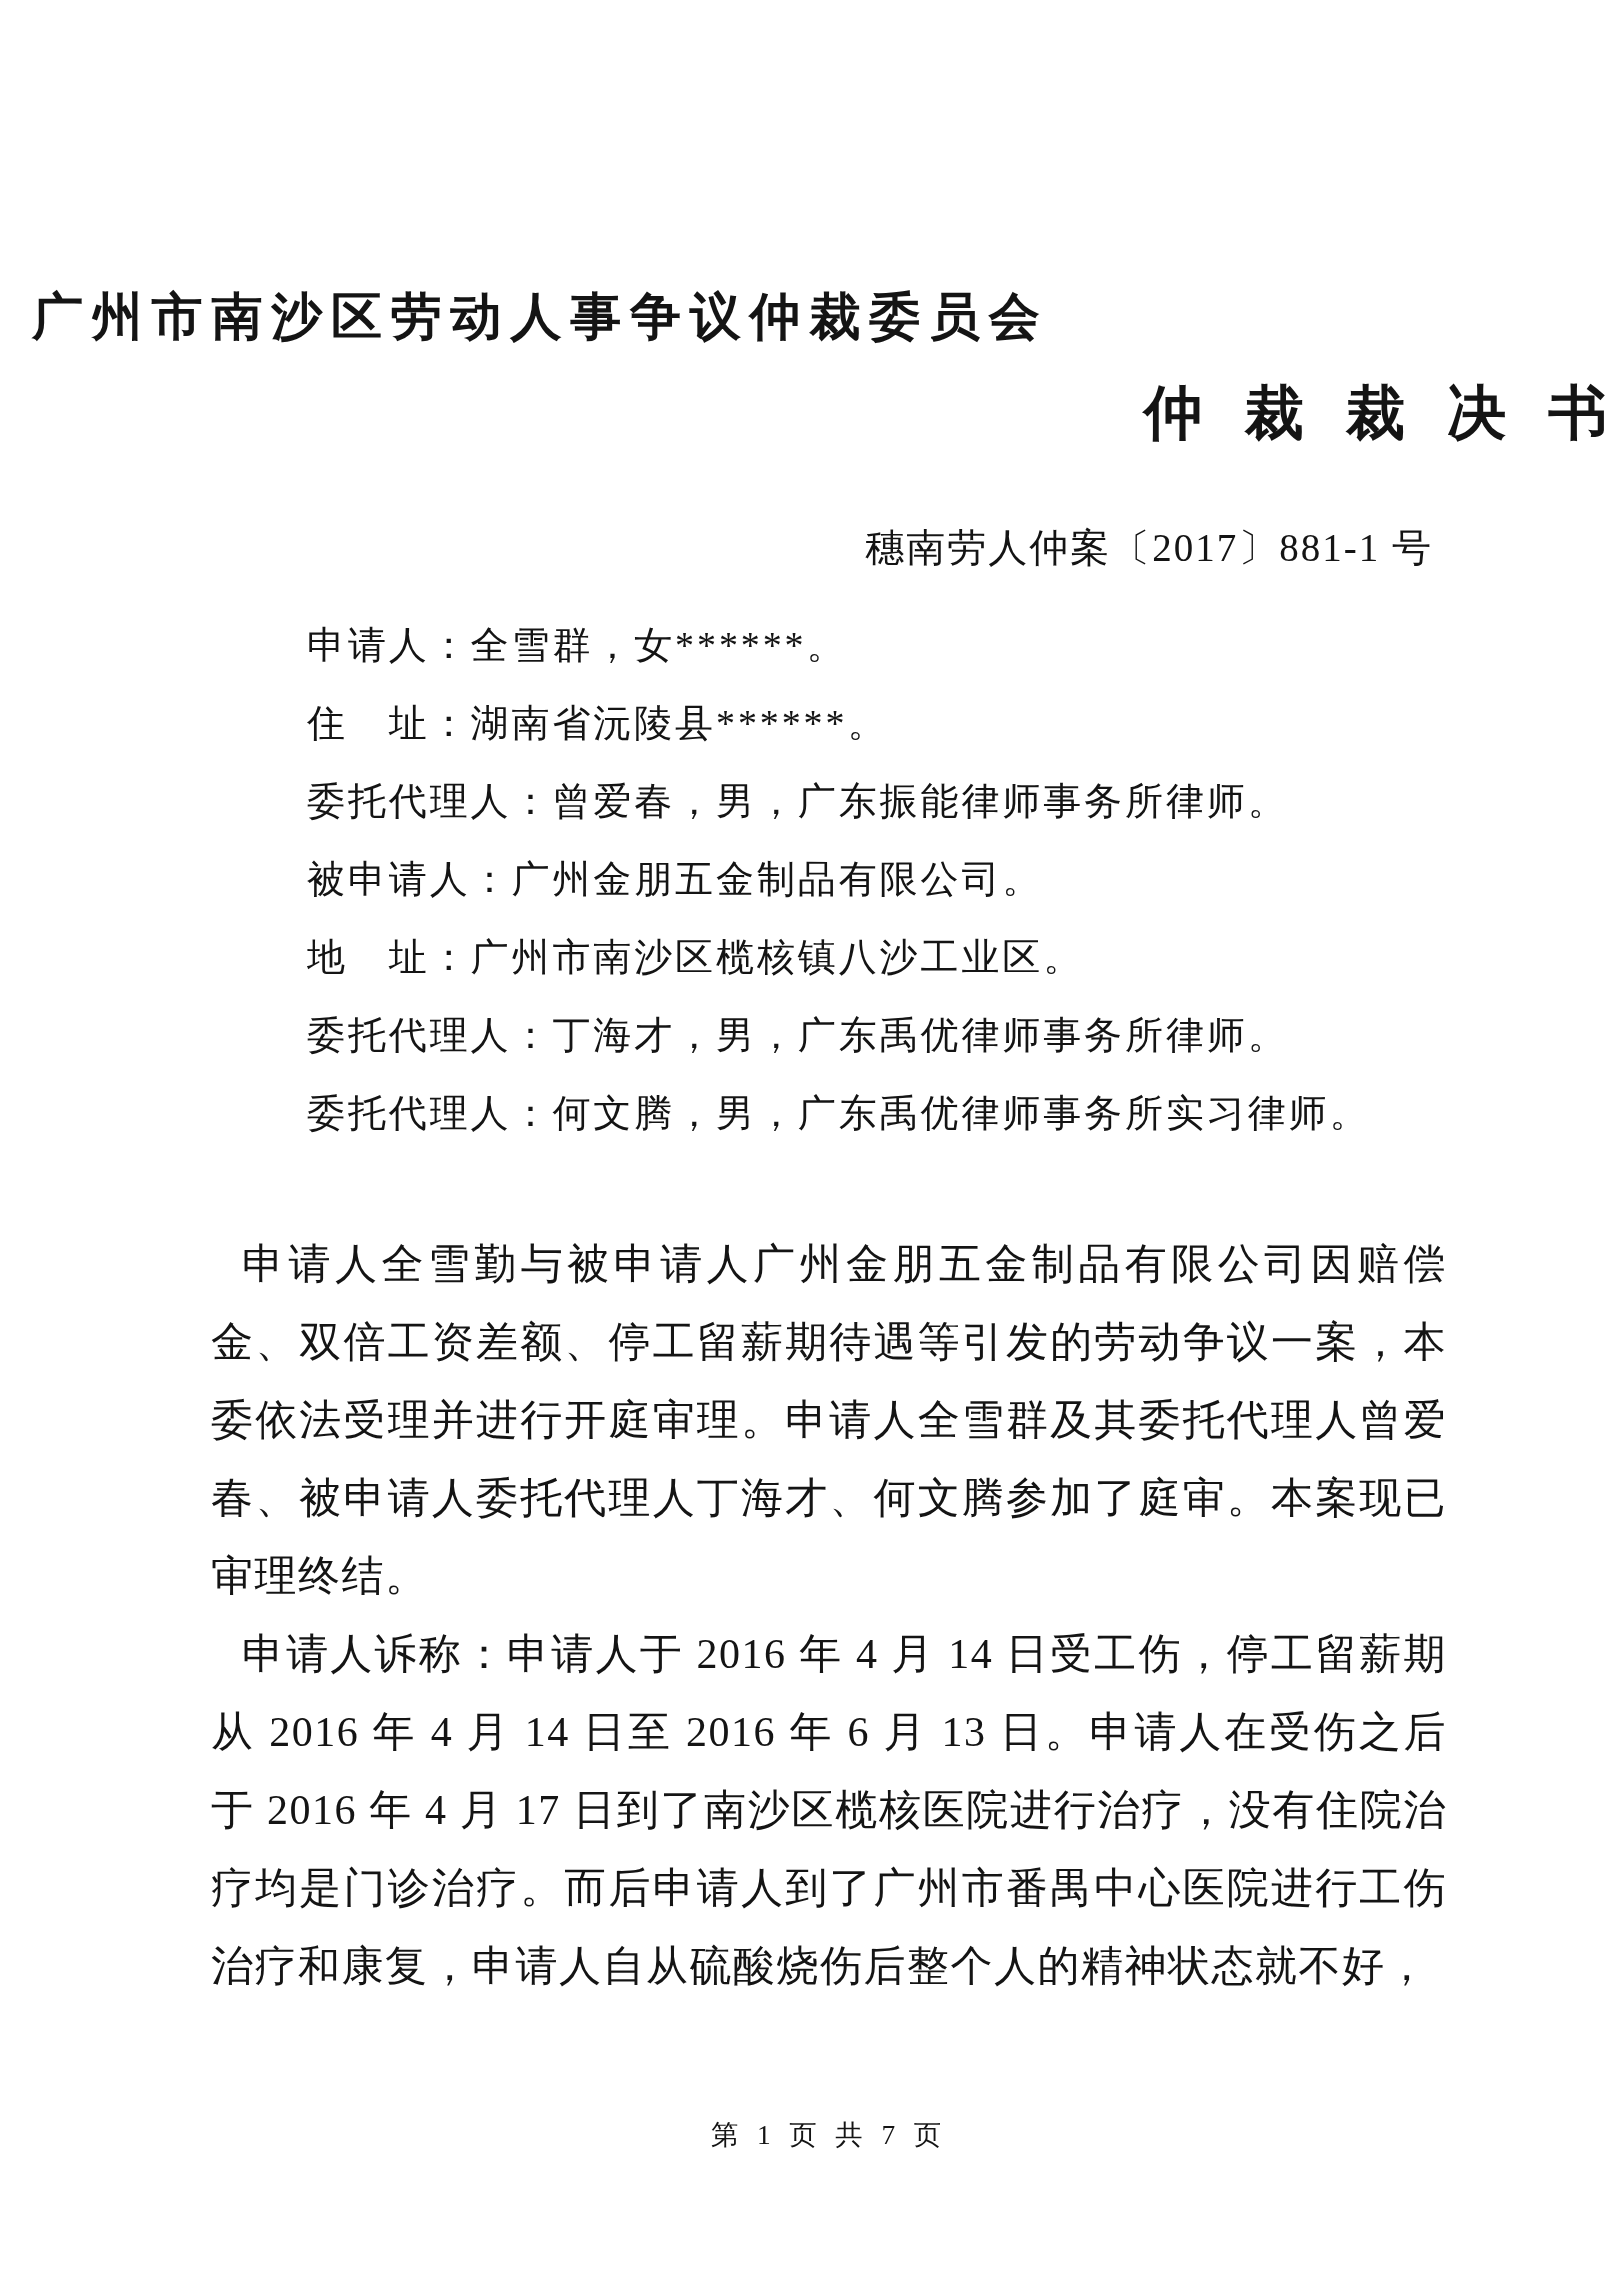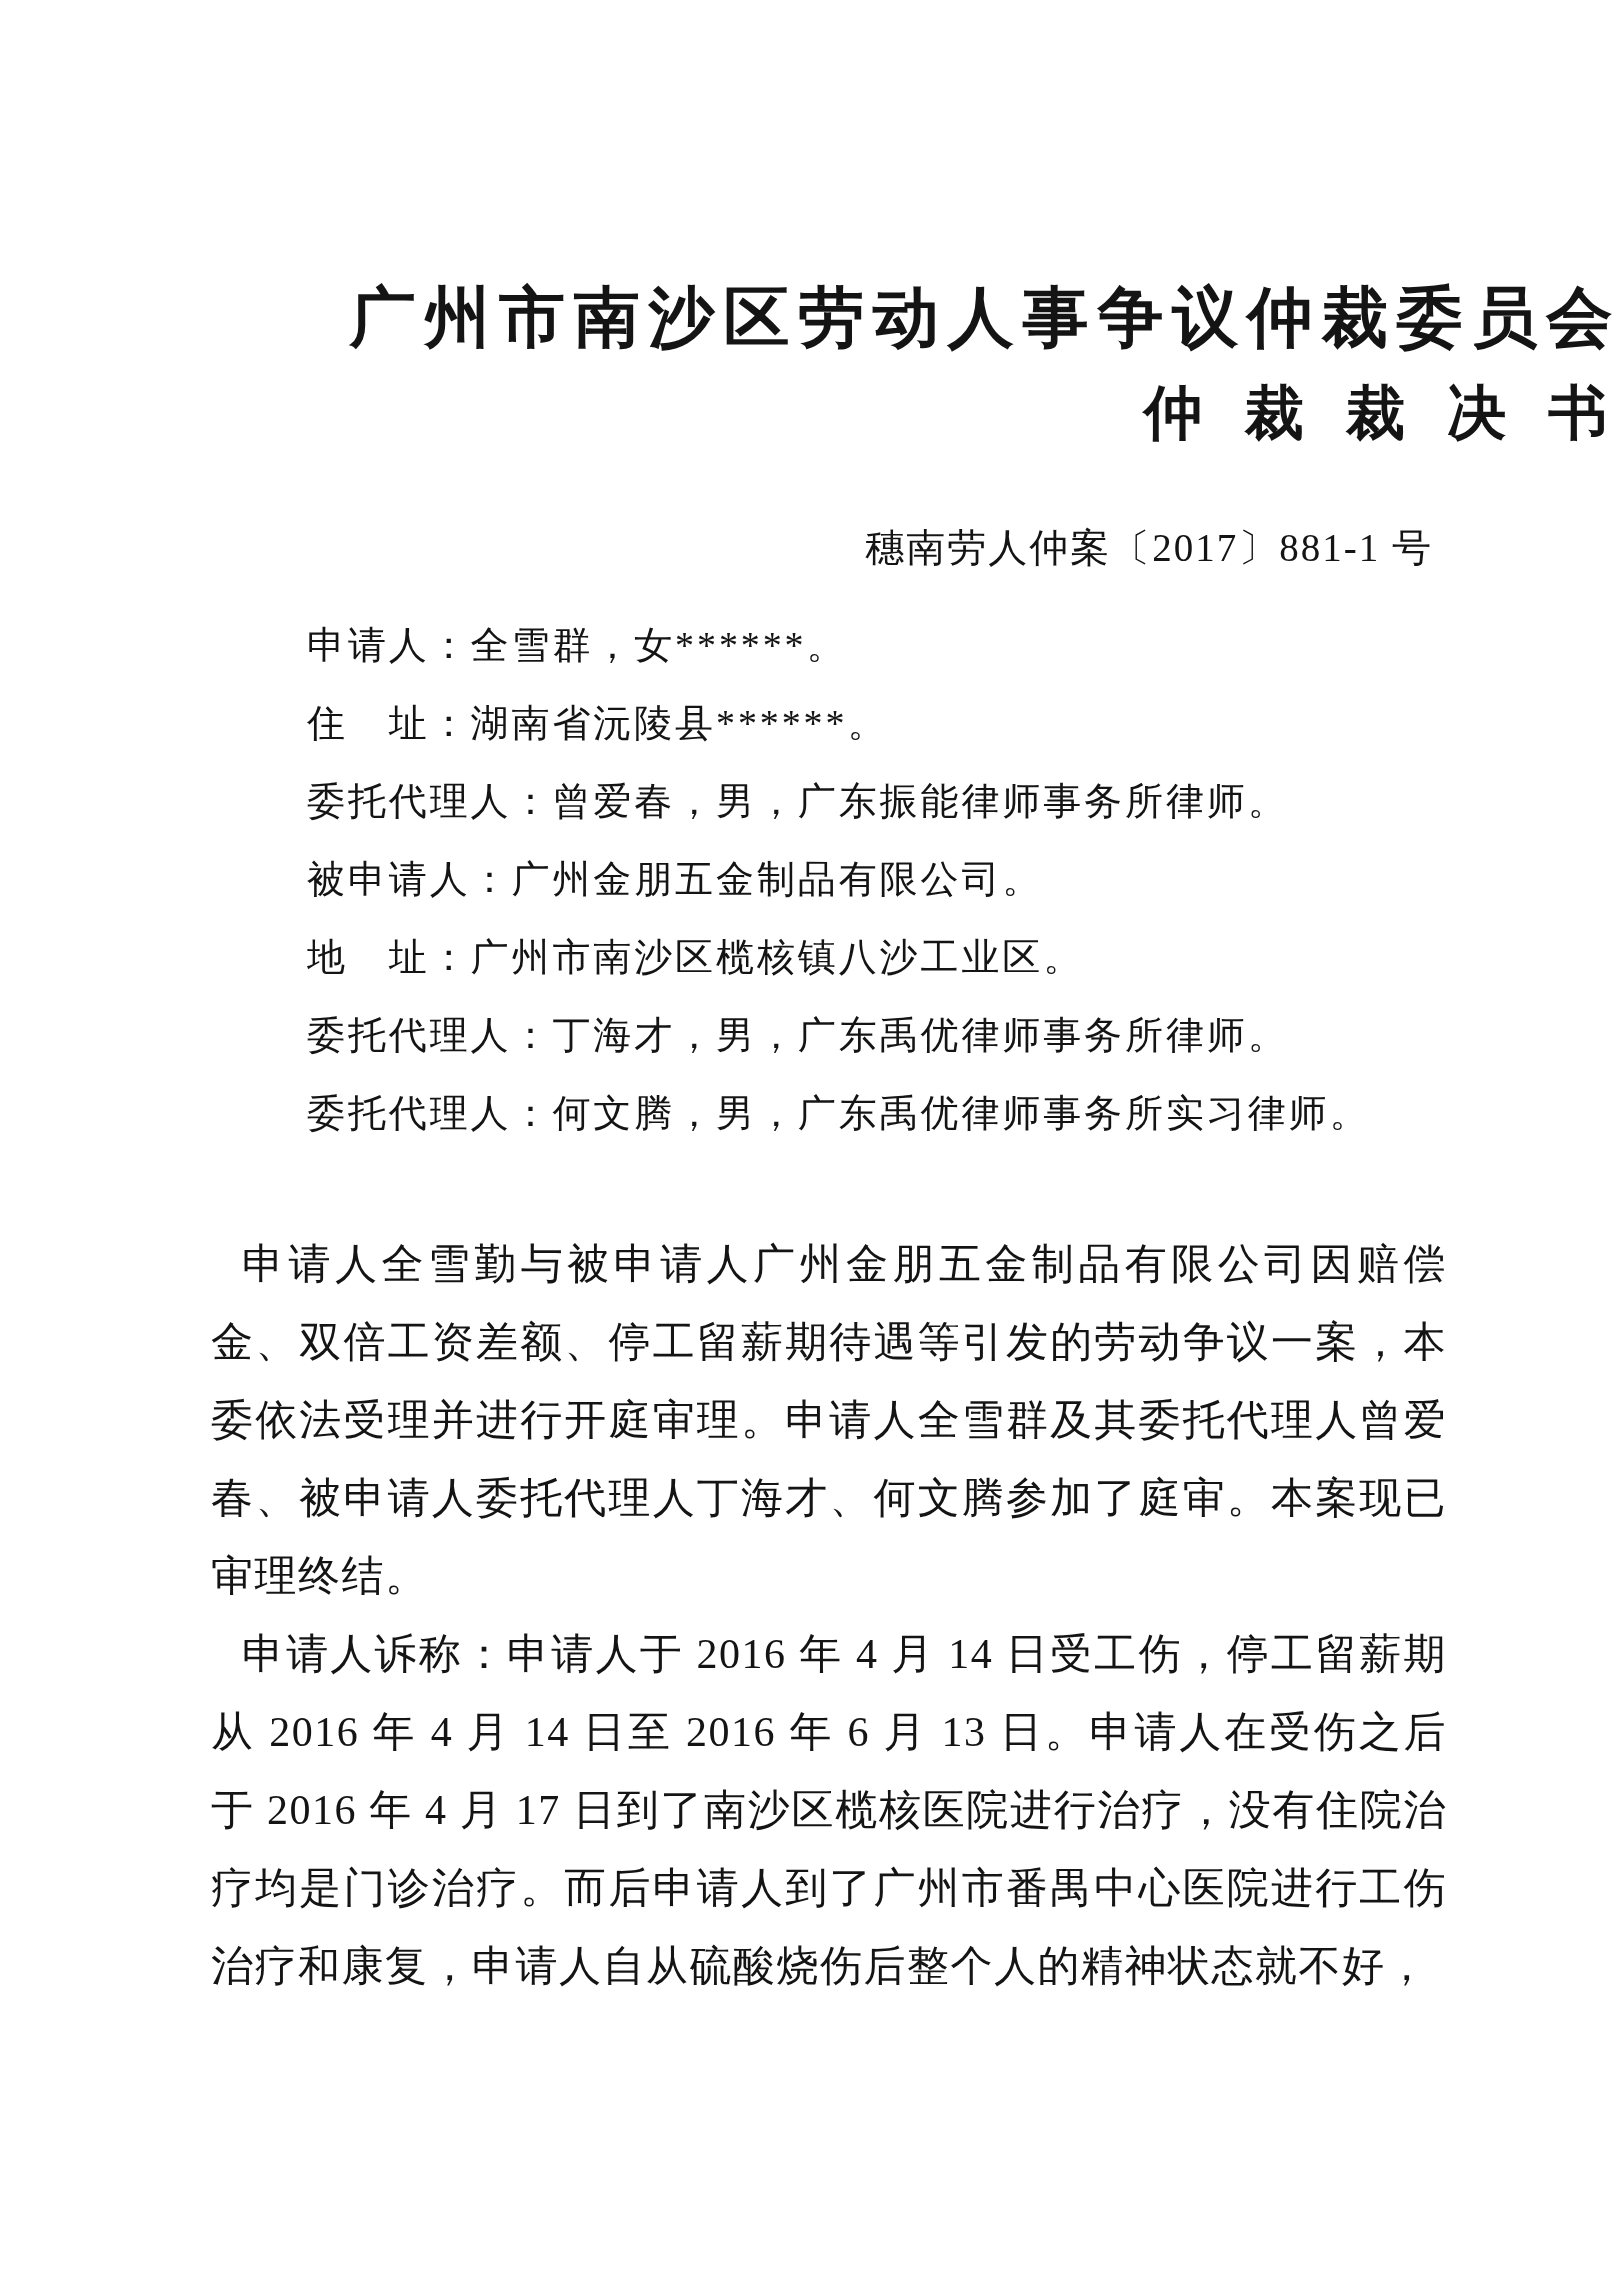--- a/index.html
+++ b/index.html
@@ -16,26 +16,27 @@
     position: relative;
     overflow: hidden;
   }
   .doc {
     position: absolute;
     inset: 0;
     box-sizing: border-box;
     padding-top: 284px;
   }
   .committee-title {
-    text-align: right;
-    font-size: 66px;
+    text-align: left;
+    font-size: 51px;
     font-weight: 700;
     letter-spacing: 8.8px;
     line-height: 67px;
     white-space: nowrap;
+    padding-left: 32px;
   }
   .doc-type-title {
     margin-top: 24.5px;
     text-align: right;
     font-size: 59px;
     font-weight: 700;
     letter-spacing: 13.7px;
     line-height: 74px;
     white-space: nowrap;
   }
@@ -99,15 +100,16 @@
     <div class="party-line">地　址：广州市南沙区榄核镇八沙工业区。</div>
     <div class="party-line">委托代理人：丁海才，男，广东禹优律师事务所律师。</div>
     <div class="party-line">委托代理人：何文腾，男，广东禹优律师事务所实习律师。</div>
   </div>
 
   <div class="body-paragraphs">
     <p>申请人全雪勤与被申请人广州金朋五金制品有限公司因赔偿金、双倍工资差额、停工留薪期待遇等引发的劳动争议一案，本委依法受理并进行开庭审理。申请人全雪群及其委托代理人曾爱春、被申请人委托代理人丁海才、何文腾参加了庭审。本案现已审理终结。</p>
     <p>申请人诉称：申请人于 2016 年 4 月 14 日受工伤，停工留薪期从 2016 年 4 月 14 日至 2016 年 6 月 13 日。申请人在受伤之后于 2016 年 4 月 17 日到了南沙区榄核医院进行治疗，没有住院治疗均是门诊治疗。而后申请人到了广州市番禺中心医院进行工伤治疗和康复，申请人自从硫酸烧伤后整个人的精神状态就不好，</p>
   </div>
 
+  <div class="page-footer">第 1 页 共 7 页</div>
 
 </div>
 
 
 </body></html>

